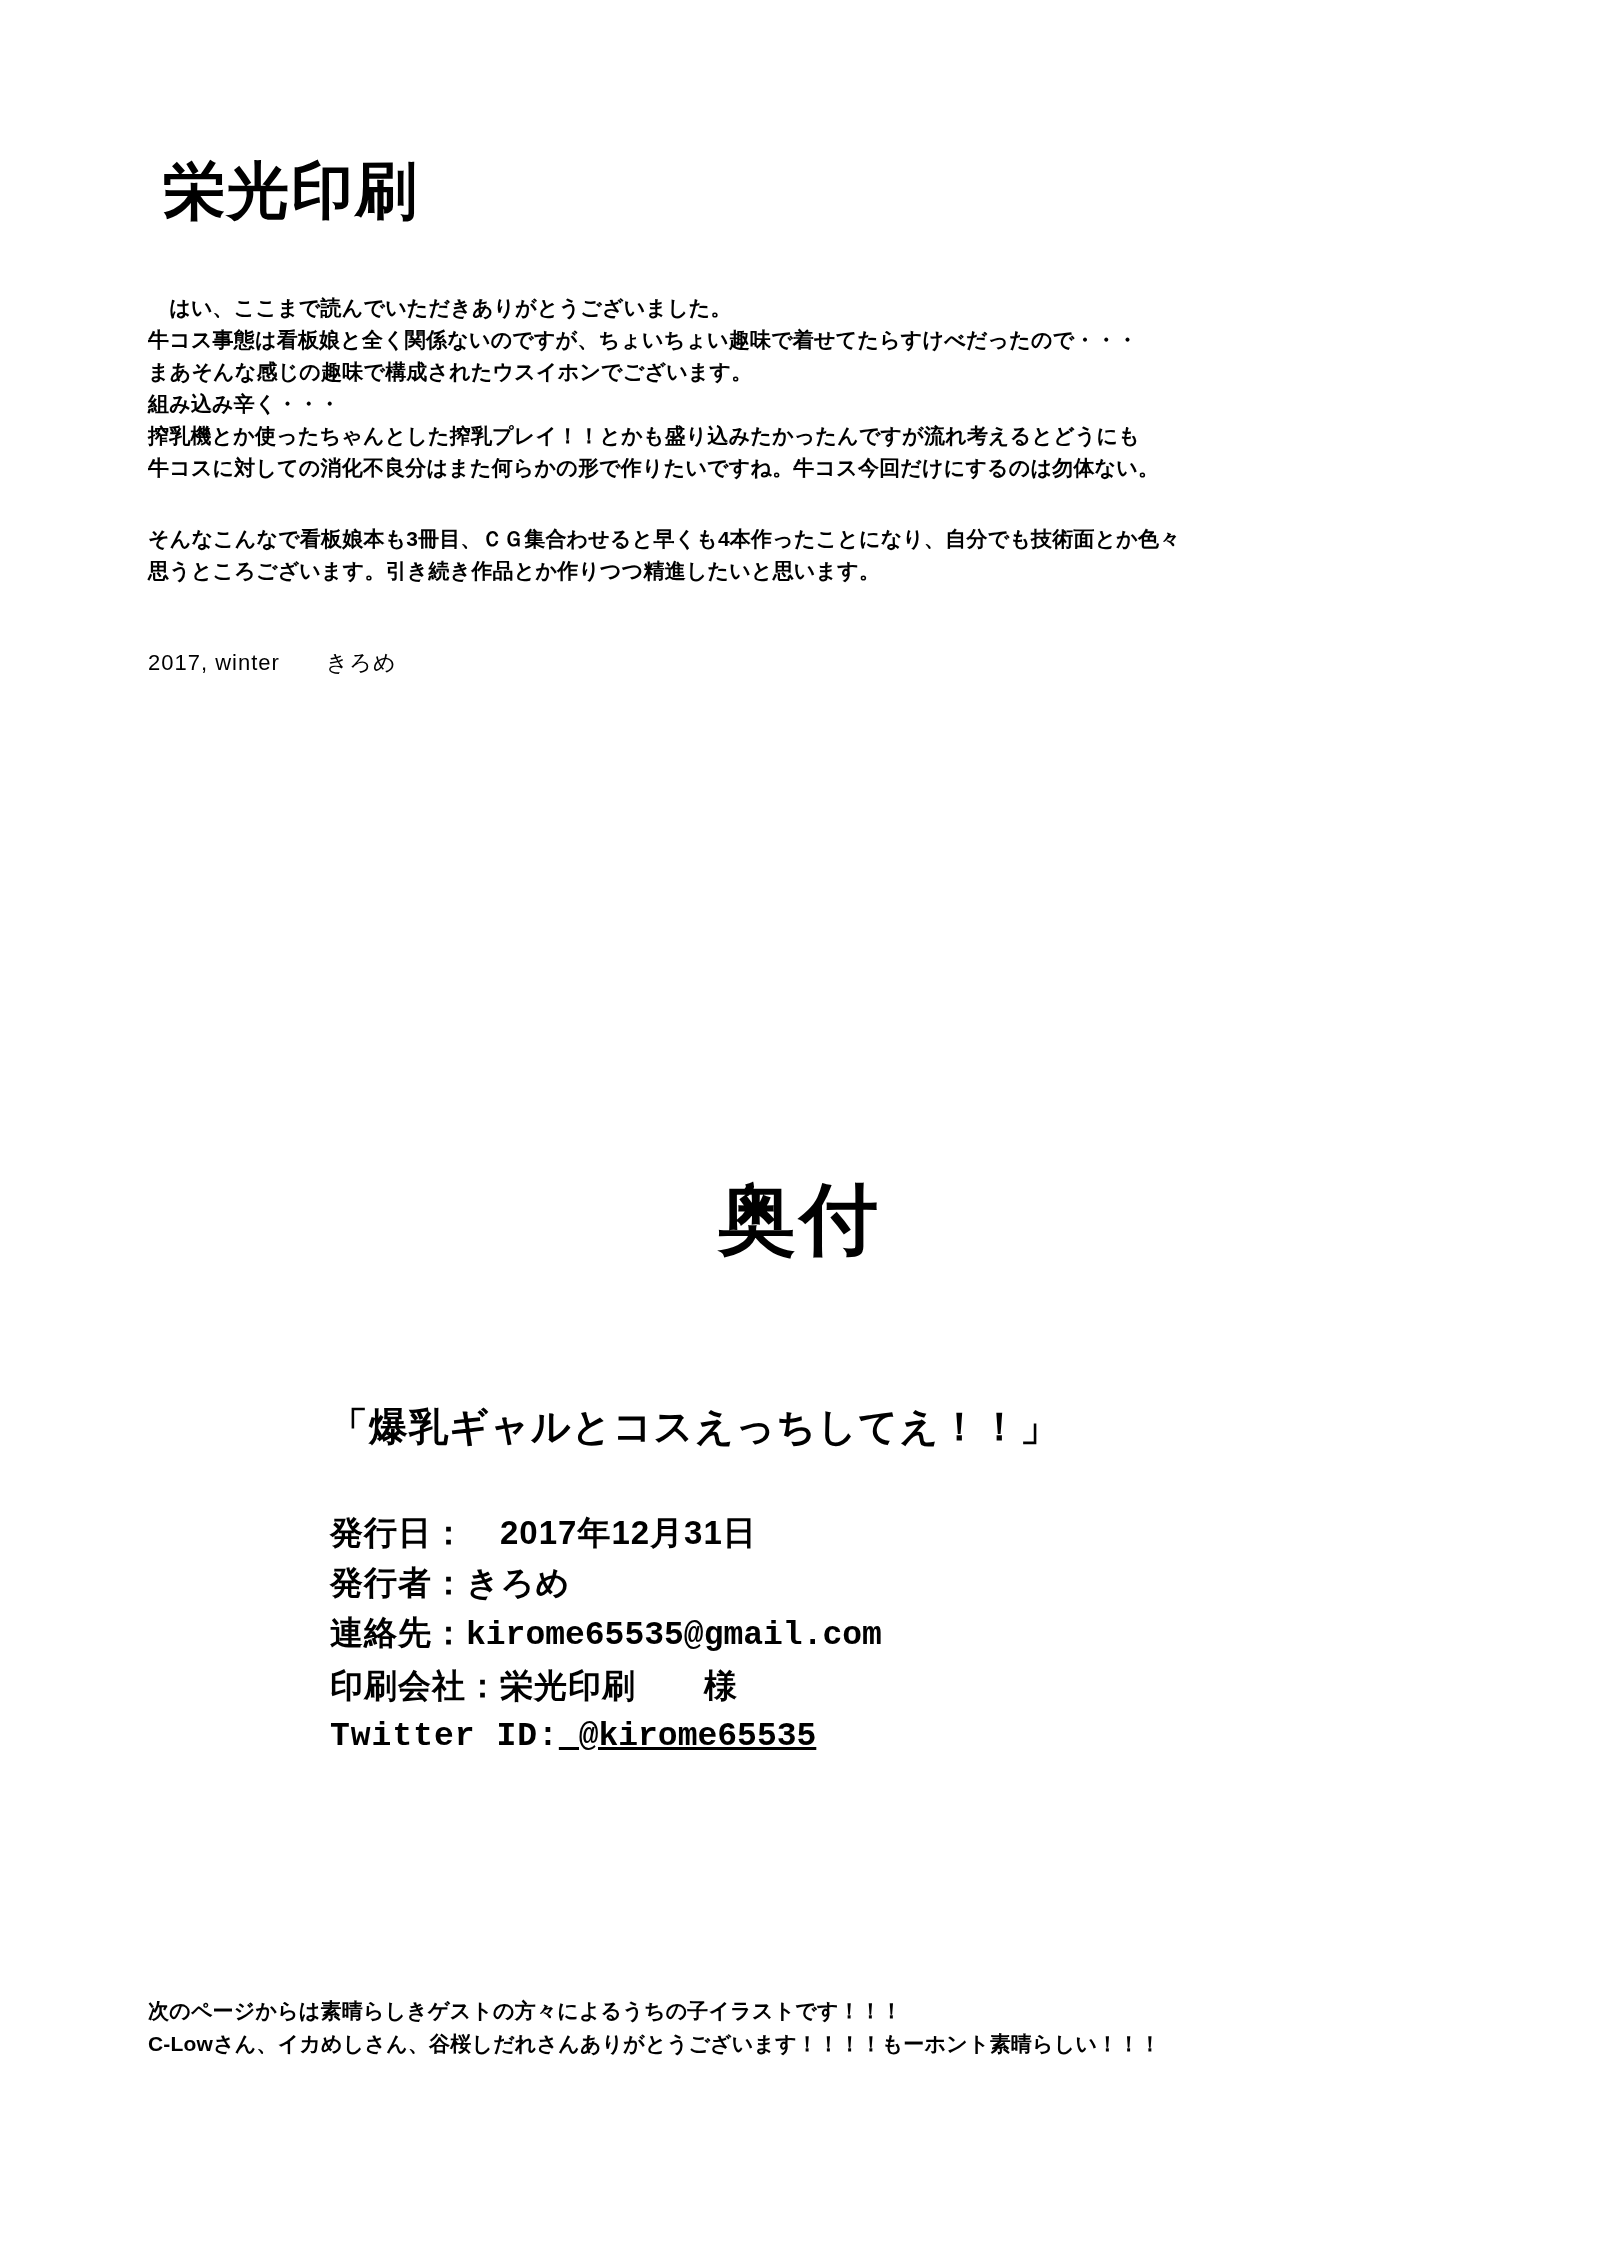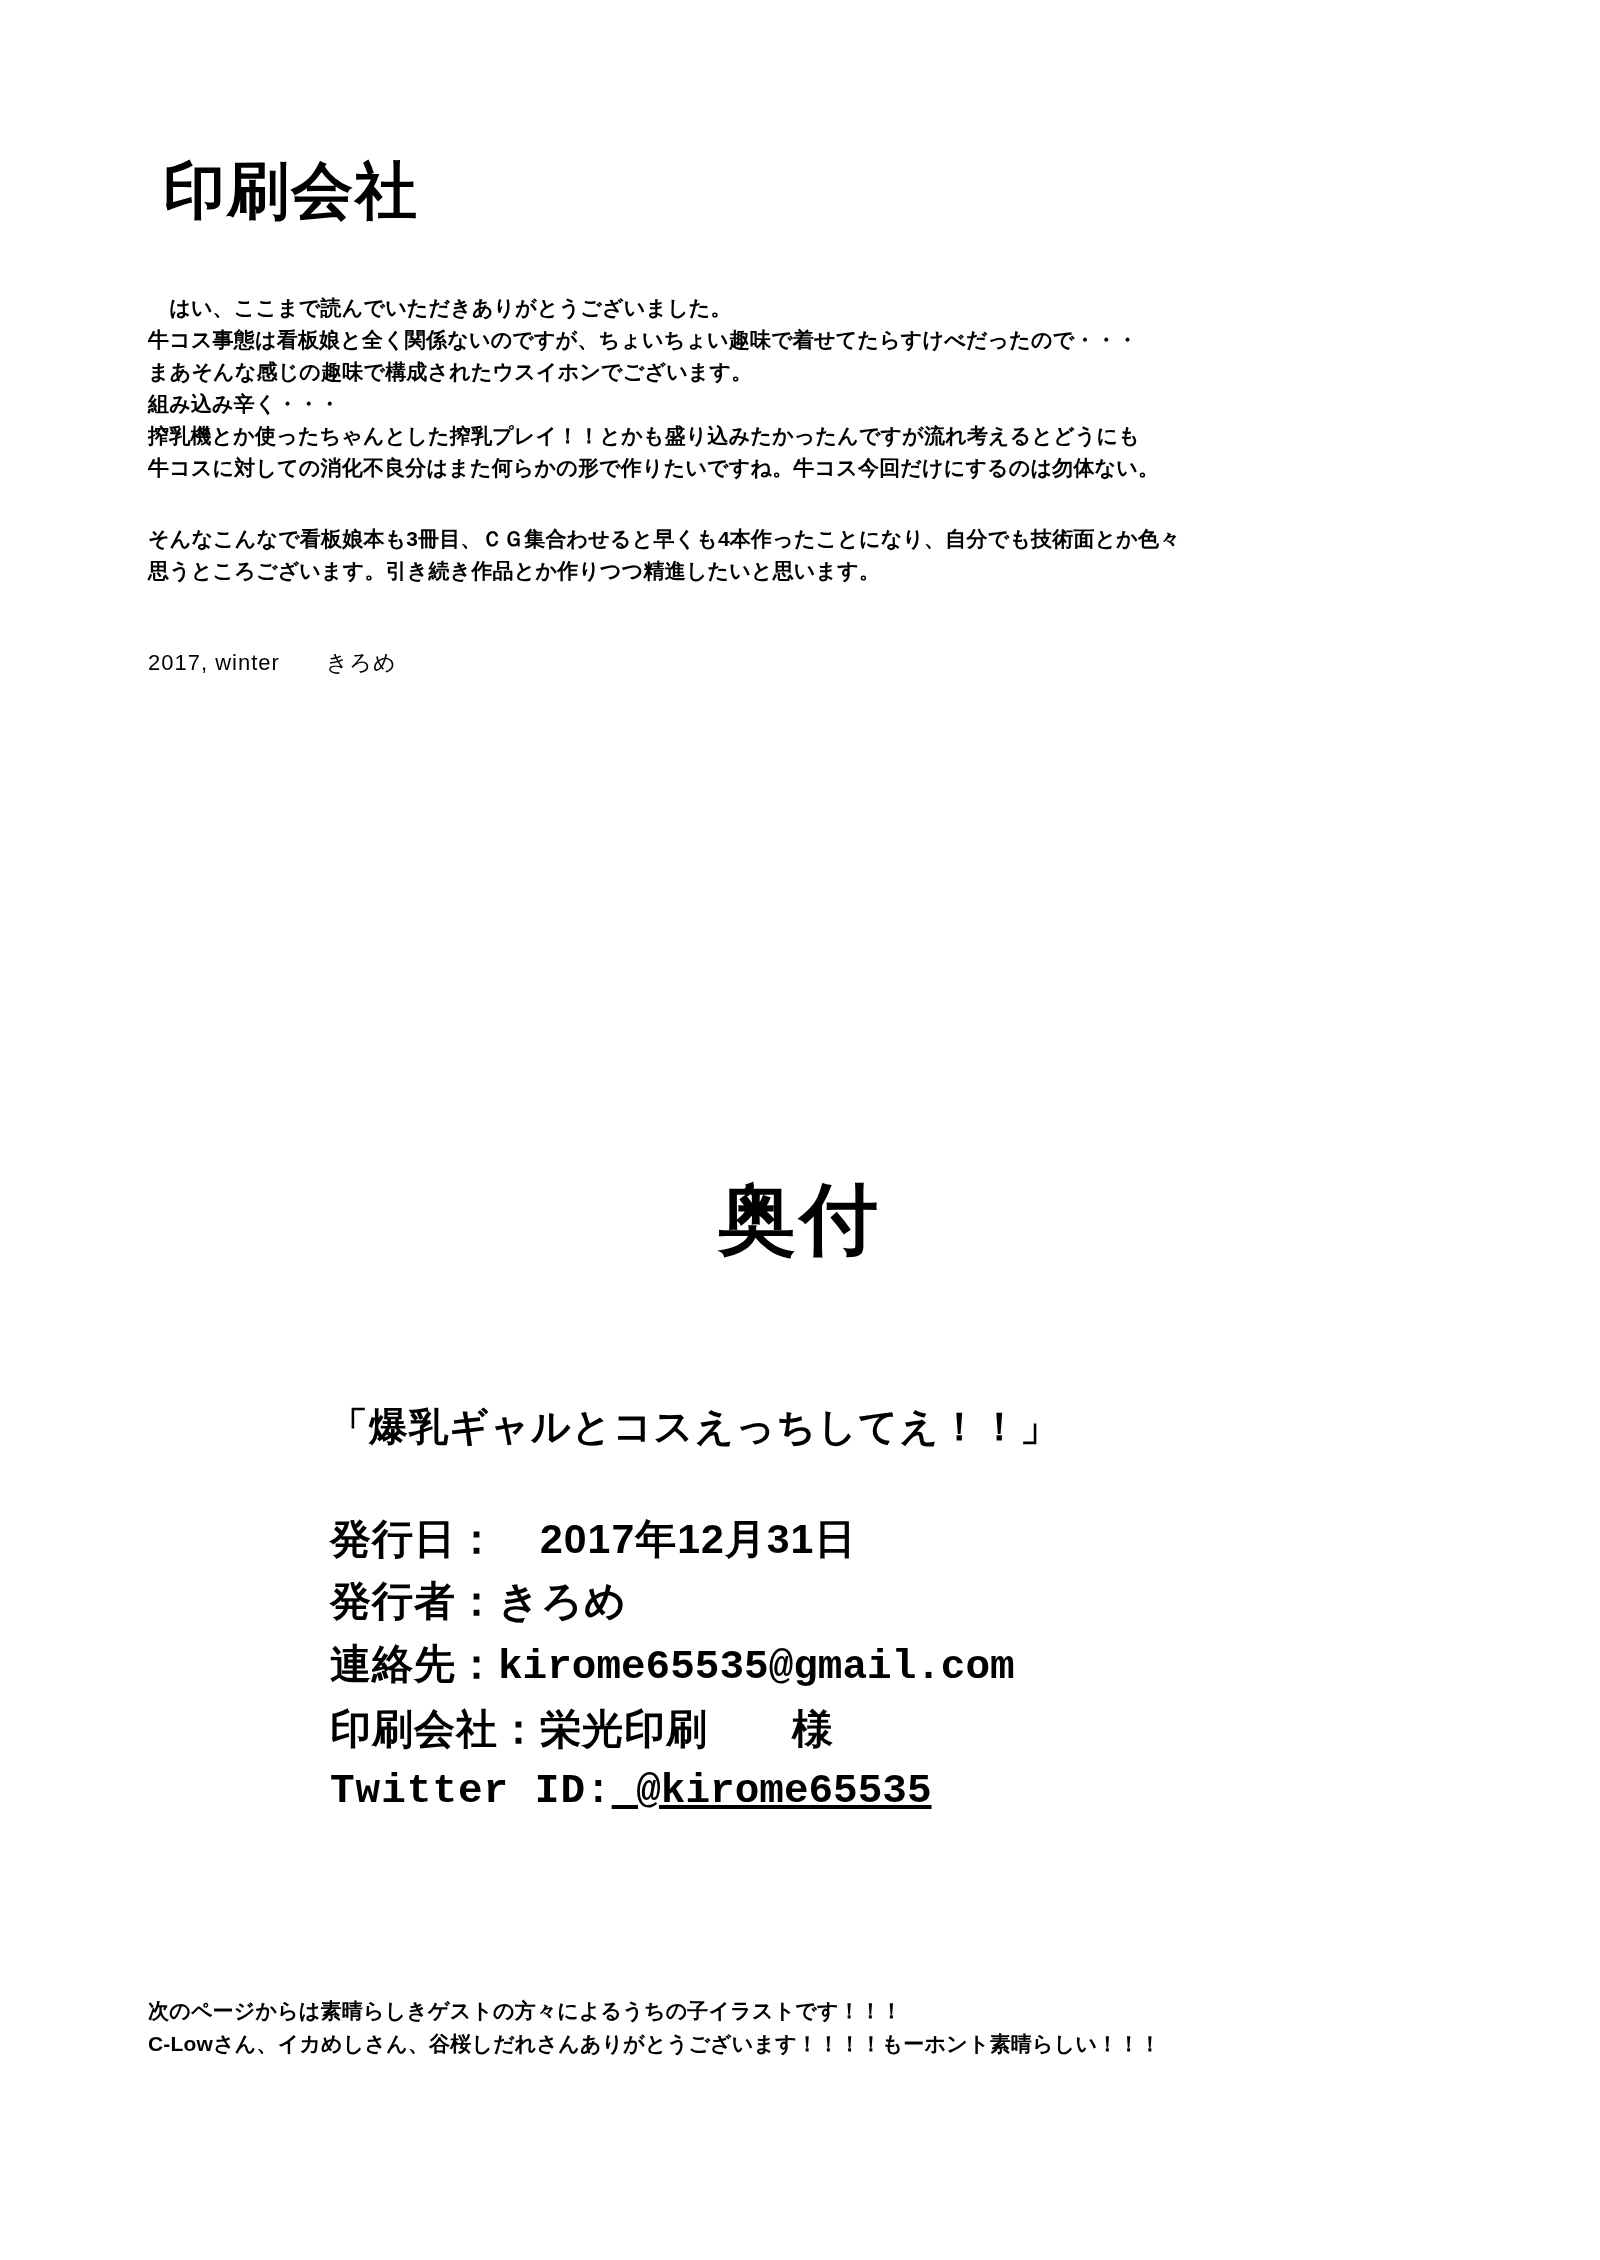--- a/index.html
+++ b/index.html
@@ -78,21 +78,21 @@
     width: 1389px;
     text-align: center;
     font-size: 39px;
     font-weight: 700;
     letter-spacing: 1px;
   }
   .imprint {
     position: absolute;
     left: 330px;
     top: 1508px;
-    font-size: 41px;
+    font-size: 33px;
     font-weight: 700;
     line-height: 1.52;
     letter-spacing: 1px;
   }
   .imprint .row {
     white-space: nowrap;
   }
   .imprint .label {
     display: inline-block;
   }
@@ -120,21 +120,21 @@
   }
   .footer-note p {
     margin: 0;
   }
 </style>
 </head>
 <body>
 
 <div class="page">
 
-  <div class="afterword-heading">印刷会社</div>
+  <div class="afterword-heading">栄光印刷</div>
 
   <div class="afterword-body">
     <p>　はい、ここまで読んでいただきありがとうございました。</p>
     <p>牛コス事態は看板娘と全く関係ないのですが、ちょいちょい趣味で着せてたらすけべだったので・・・</p>
     <p>まあそんな感じの趣味で構成されたウスイホンでございます。</p>
     <p>組み込み辛く・・・</p>
     <p>搾乳機とか使ったちゃんとした搾乳プレイ！！とかも盛り込みたかったんですが流れ考えるとどうにも</p>
     <p>牛コスに対しての消化不良分はまた何らかの形で作りたいですね。牛コス今回だけにするのは勿体ない。</p>
     <div class="gap"></div>
     <p>そんなこんなで看板娘本も3冊目、ＣＧ集合わせると早くも4本作ったことになり、自分でも技術面とか色々</p>

